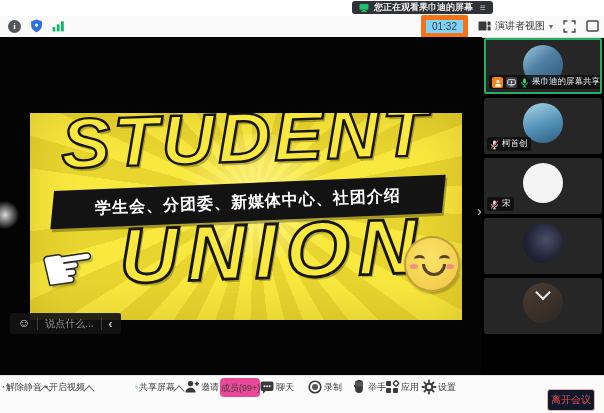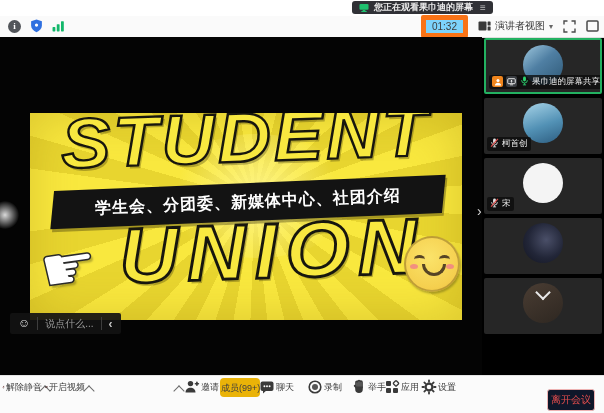--- a/index.html
+++ b/index.html
@@ -68,34 +68,34 @@
   .sidebar{position:absolute;left:484px;top:38px;width:118px;height:337px;display:flex;flex-direction:column;gap:4px;overflow:hidden;}
   .tile{position:relative;flex:none;width:118px;height:56px;background:#262626;border-radius:2px;box-sizing:border-box;overflow:hidden;}
   .tile.active{border:2px solid #23b161;}
   .avatar{position:absolute;left:50%;top:5px;transform:translateX(-50%);width:40px;height:40px;border-radius:50%;}
   .av1{background:linear-gradient(140deg,#9fc8de 0%,#4f7fa3 45%,#2e5876 100%);}
   .av2{background:linear-gradient(160deg,#a8d4e8 0%,#5291b5 55%,#2d5d80 100%);}
   .av3{background:radial-gradient(circle at 50% 42%,#fff 0%,#f6e3dc 55%,#eccabe 100%);}
   .av4{background:#f4f4f4;}
   .av5{background:radial-gradient(circle at 58% 42%,#4a4f68 0%,#222638 55%,#12141f 100%);}
   .av6{background:linear-gradient(150deg,#4a3d33 0%,#2e2721 100%);}
-  .namebar{position:absolute;left:3px;bottom:3px;max-width:112px;display:flex;align-items:flex-start;gap:3px;
+  .namebar{position:absolute;left:3px;bottom:3px;max-width:112px;display:flex;align-items:flex-end;gap:3px;
          background:rgba(12,12,12,.78);border-radius:2px;padding:1px 3px;}
   .namebar .nm{color:#ececec;font-size:8.5px;white-space:nowrap;overflow:hidden;}
   .badge{width:11px;height:11px;border-radius:2px;flex:none;display:flex;align-items:center;justify-content:center;}
   .badge.host{background:#f0851d;}
   .badge.share{background:#3a3d42;}
   .scroll-chevron{position:absolute;left:50%;top:9px;width:9px;height:9px;border-right:2px solid #e8e8e8;border-bottom:2px solid #e8e8e8;
          transform:translateX(-50%) rotate(45deg);}
 
   
   .toolbar{position:absolute;left:0;top:375px;width:604px;height:38px;background:#fbfbfb;border-top:1px solid #e4e4e4;}
   .tool{position:absolute;top:3px;width:40px;display:flex;flex-direction:row;align-items:center;gap:1px;}
   .tool .lbl{font-size:9px;color:#3e3e3e;white-space:nowrap;}
-  .tool.highlight{background:#eab308;border-radius:4px;padding:2px 0 1px;top:2px;}
+  .tool.highlight{background:#ec4899;border-radius:4px;padding:2px 0 1px;top:2px;}
   .chev-up{position:absolute;top:11px;width:7px;height:7px;border-left:1.5px solid #6a6a6a;border-top:1.5px solid #6a6a6a;
          transform:rotate(45deg);}
   .leave-btn{position:absolute;right:9px;top:13px;width:46px;height:20px;line-height:20px;text-align:center;
          background:#0f172a;border:1px solid #edb3b3;border-radius:3px;color:#e34d4d;font-size:10px;}
 </style>
 </head>
 <body>
 
 <div class="app">
 
@@ -251,20 +251,28 @@
     <div class="tool" style="left:45px">
       <svg width="16" height="16" viewBox="0 0 16 16">
         <rect x="1" y="4.5" width="9.5" height="7" rx="1.5" fill="#3a3a3a"></rect>
         <polygon points="11,6.6 15,4.4 15,11.6 11,9.4" fill="#3a3a3a"></polygon>
         <line x1="2.2" y1="13.8" x2="13.8" y2="2.2" stroke="#e0504e" stroke-width="1.6"></line>
       </svg>
       <span class="lbl">开启视频</span>
     </div>
     <span class="chev-up" style="left:85px"></span>
 
+    <div class="tool" style="left:135px">
+      <svg width="16" height="16" viewBox="0 0 16 16">
+        <rect x="1.5" y="1.8" width="13" height="10.4" rx="2.2" fill="#fff" stroke="#0abf5b" stroke-width="1.8"></rect>
+        <path d="M8 9.6V5 M8 5 6.2 6.8 M8 5l1.8 1.8" stroke="#0abf5b" stroke-width="1.4" fill="none"></path>
+        <rect x="5.4" y="13.6" width="5.2" height="1.3" rx="0.6" fill="#0abf5b"></rect>
+      </svg>
+      <span class="lbl">共享屏幕</span>
+    </div>
     <span class="chev-up" style="left:175px"></span>
 
     <div class="tool" style="left:184px">
       <svg width="16" height="16" viewBox="0 0 16 16">
         <circle cx="6.5" cy="4.6" r="2.7" fill="#3a3a3a"></circle>
         <path d="M1.5 13.4c0-2.9 2.2-4.7 5-4.7s5 1.8 5 4.7z" fill="#3a3a3a"></path>
         <rect x="10.6" y="4" width="4.6" height="1.6" rx="0.8" fill="#3a3a3a"></rect>
         <rect x="12.1" y="2.5" width="1.6" height="4.6" rx="0.8" fill="#3a3a3a"></rect>
       </svg>
       <span class="lbl">邀请</span>

